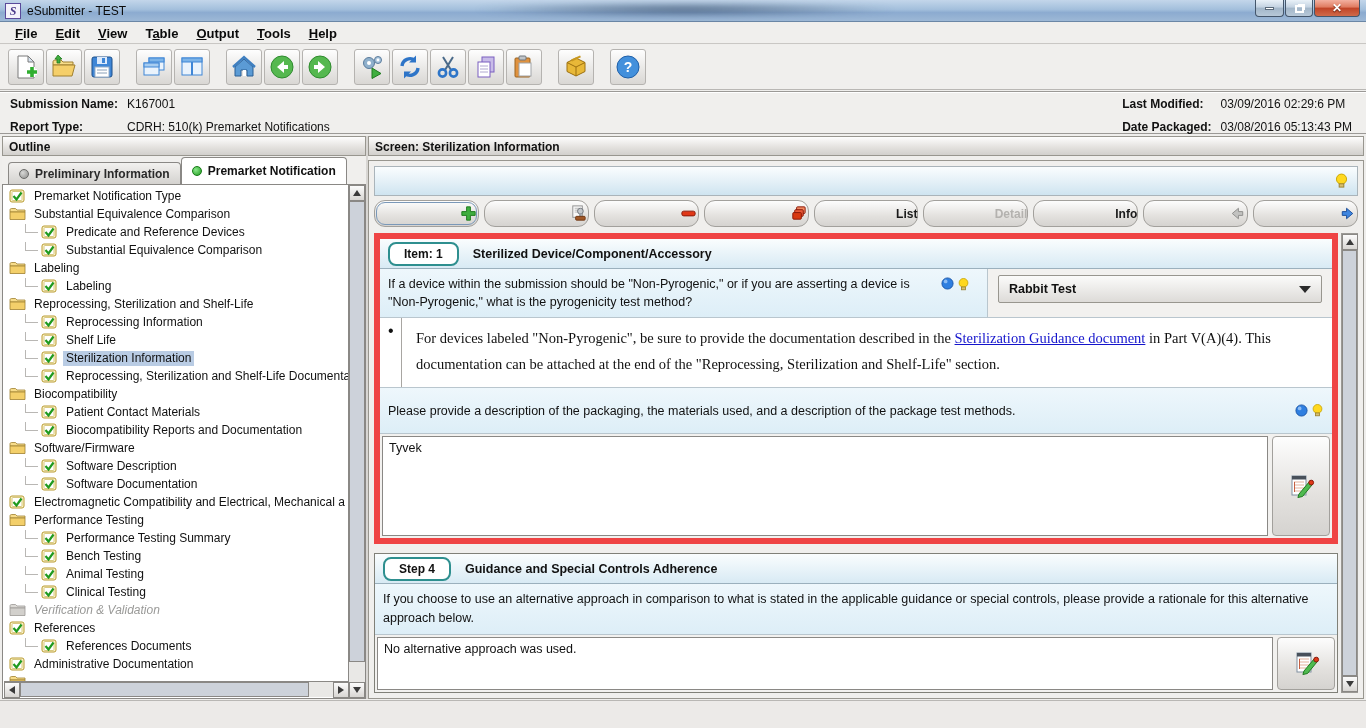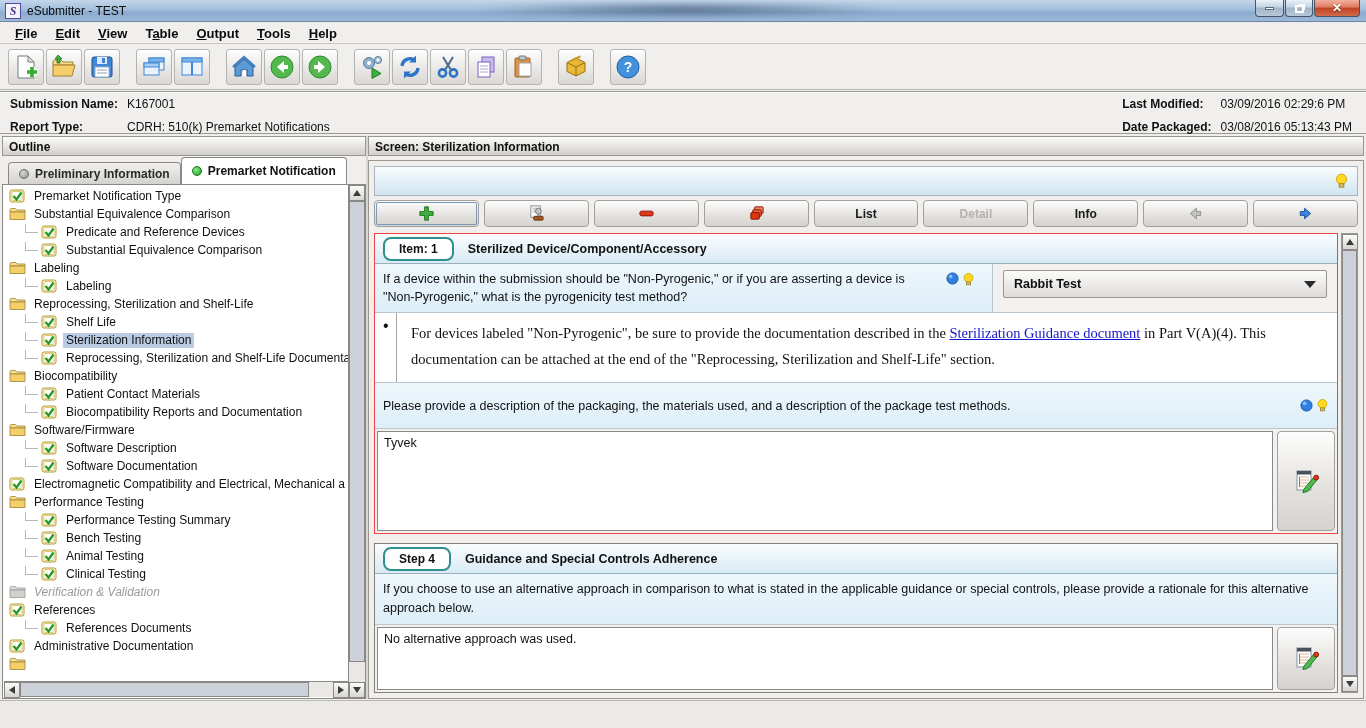--- a/index.html
+++ b/index.html
@@ -85,31 +85,31 @@
   .tri.left { border-top:4px solid transparent; border-bottom:4px solid transparent; border-right:6px solid #3a3a3a; }
   .tri.right { border-top:4px solid transparent; border-bottom:4px solid transparent; border-left:6px solid #3a3a3a; }
 
   
   .screen-panel { position:absolute; left:368px; top:136px; width:996px; height:563px; background:#f0efed; }
   .screen-body { position:absolute; left:0; top:24px; width:996px; height:539px; border:1px solid #98968f;
     background:#f0efed; padding:5px; display:flex; flex-direction:column; }
   .hint-bar { height:30px; border:1px solid #aab4ba; background:linear-gradient(#fafdfe,#cfe4f0);
     display:flex; align-items:center; justify-content:flex-end; padding-right:8px; margin-bottom:4px; }
   .btn-row { display:flex; gap:5px; margin-bottom:6px; }
-  .scr-btn { flex:1; height:27px; border:1px solid #a2a09c; border-radius:4px;
-    background:linear-gradient(#fdfdfd,#e3e1de 60%,#d5d3d0); display:flex; align-items:center; justify-content:center;
+  .scr-btn { flex:1; height:27px; border:1px solid #a2a09c; border-radius:11px;
+    background:linear-gradient(#fdfdfd,#e3e1de 60%,#d5d3d0); display:flex; align-items:center; justify-content:flex-end;
     font-weight:bold; font-size:12px; color:#1a1a1a; }
   .scr-btn.focused { outline:1px solid #7a98b8; outline-offset:-3px; }
   .scr-btn.disabled { color:#b4b2af; }
   .scr-btn svg { width:19px; height:19px; }
   .content-row { flex:1; display:flex; min-height:0; }
   .content-main { flex:1; display:flex; flex-direction:column; min-width:0; }
   .vsb2 { width:17px; margin-left:3px; background:#e9e8e6; border:1px solid #9b9995; display:flex; flex-direction:column; }
 
-  .item-box { border:1px solid #ef4444; background:#fff; display:flex; flex-direction:column; }
+  .item-box { border:6px solid #ef4444; background:#fff; display:flex; flex-direction:column; }
   .sec-header { height:30px; background:linear-gradient(#fafdfe,#d8eaf4); border-bottom:1px solid #9bb0bd;
     display:flex; align-items:center; padding-left:8px; gap:14px; }
   .badge { background:#fff; border:2px solid #2e8f8f; border-radius:8px; font-weight:bold; font-size:12px;
     padding:3px 14px; }
   .sec-title { font-weight:bold; font-size:12.5px; }
   .q-row { display:flex; border-bottom:1px solid #b9c6ce; }
   .q-text { flex:1; background:linear-gradient(#eef7fc,#ddeef7); padding:6px 8px; font-size:12.5px; line-height:1.45; }
   .q-icons { width:46px; background:linear-gradient(#eef7fc,#ddeef7); display:flex; align-items:flex-start; gap:3px;
     padding-top:8px; }
   .dd-cell { width:345px; flex:none; background:#f2f1ef; border-left:1px solid #b9c6ce; padding:6px 10px 0 10px; }
@@ -398,20 +398,31 @@
           </div>
           <div class="tree-row lvl1">
             <span class="conn"></span>
             <span class="ticon">
               <svg viewBox="0 0 17 14">
                 <rect x="1" y="1" width="14" height="12" rx="2" fill="#fdf6cf" stroke="#b89a30"></rect>
                 <rect x="3" y="2.5" width="10" height="9" rx="1" fill="#fff" stroke="#d8c880"></rect>
                 <path d="M4.5 7l3 3.5 5-7" fill="none" stroke="#1f9a1f" stroke-width="2.2"></path>
               </svg>
             </span>
+            <span class="tlabel">Reprocessing Information</span>
+          </div>
+          <div class="tree-row lvl1">
+            <span class="conn"></span>
+            <span class="ticon">
+              <svg viewBox="0 0 17 14">
+                <rect x="1" y="1" width="14" height="12" rx="2" fill="#fdf6cf" stroke="#b89a30"></rect>
+                <rect x="3" y="2.5" width="10" height="9" rx="1" fill="#fff" stroke="#d8c880"></rect>
+                <path d="M4.5 7l3 3.5 5-7" fill="none" stroke="#1f9a1f" stroke-width="2.2"></path>
+              </svg>
+            </span>
             <span class="tlabel">Shelf Life</span>
           </div>
           <div class="tree-row lvl1 sel">
             <span class="conn"></span>
             <span class="ticon">
               <svg viewBox="0 0 17 14">
                 <rect x="1" y="1" width="14" height="12" rx="2" fill="#fdf6cf" stroke="#b89a30"></rect>
                 <rect x="3" y="2.5" width="10" height="9" rx="1" fill="#fff" stroke="#d8c880"></rect>
                 <path d="M4.5 7l3 3.5 5-7" fill="none" stroke="#1f9a1f" stroke-width="2.2"></path>
               </svg>

